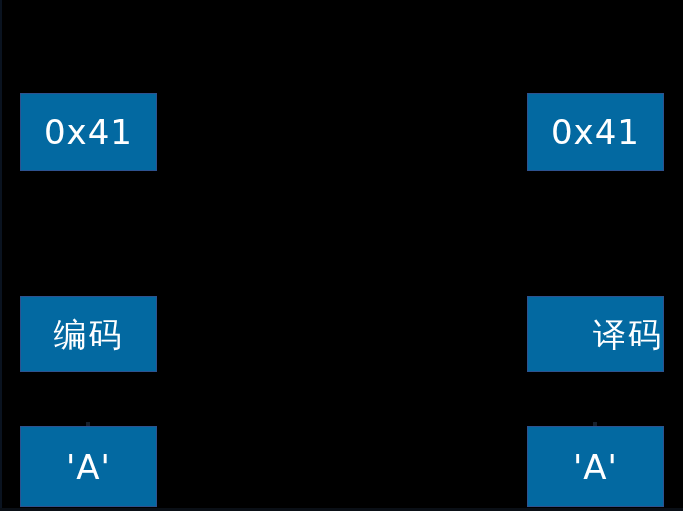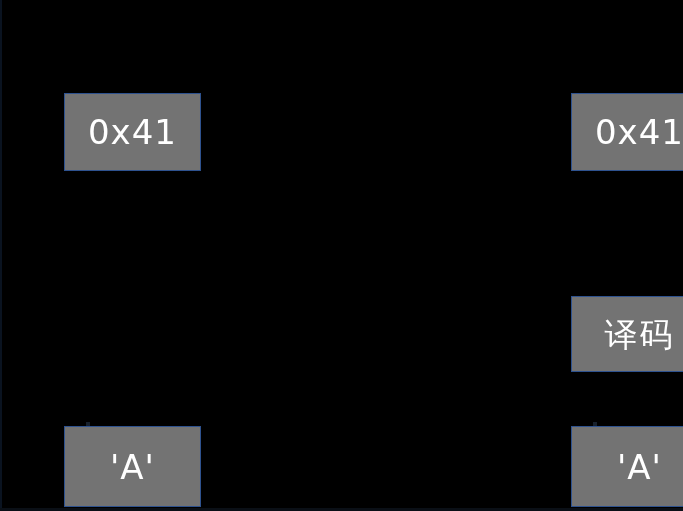--- a/index.html
+++ b/index.html
@@ -32,27 +32,26 @@
     position: absolute;
     left: 0;
     bottom: 0;
     width: 683px;
     height: 3px;
     background: #0a0f16;
   }
   .node {
     position: absolute;
     box-sizing: border-box;
-    background: #737373;
+    background: #0369a1;
     border: 1px solid #2e528f;
     display: flex;
     align-items: center;
     justify-content: center;
     color: #ffffff;
-    margin-left: 44px;
   }
   .node-label {
     font-size: 34px;
     line-height: 1;
     letter-spacing: 0.5px;
     color: #ffffff;
     white-space: nowrap;
   }
   .node-label.cjk {
     font-size: 33px;
@@ -86,32 +85,35 @@
 
 <div id="canvas">
 
   <div class="edge-left"></div>
   <div class="edge-bottom"></div>
 
   <div class="node" style="left:20px; top:93px; width:137px; height:78px;">
     <span class="node-label mono">0x41</span>
   </div>
 
+  <div class="node" style="left:20px; top:296px; width:137px; height:76px;">
+    <span class="node-label cjk">编码</span>
+  </div>
 
   <div class="connector-stub" style="left:86px; top:422px;"></div>
 
   <div class="node" style="left:20px; top:426px; width:137px; height:81px;">
     <span class="node-label mono">'A'</span>
   </div>
 
   <div class="node" style="left:527px; top:93px; width:137px; height:78px;">
     <span class="node-label mono">0x41</span>
   </div>
 
-  <div class="node" style="left:527px; top:296px; width:137px; height:76px;">
+  <div class="node" style="left:527px; top:296px; width:137px; height:76px;justify-content:flex-end;">
     <span class="node-label cjk">译码</span>
   </div>
 
   <div class="connector-stub" style="left:593px; top:422px;"></div>
 
   <div class="node" style="left:527px; top:426px; width:137px; height:81px;">
     <span class="node-label mono">'A'</span>
   </div>
 
 

